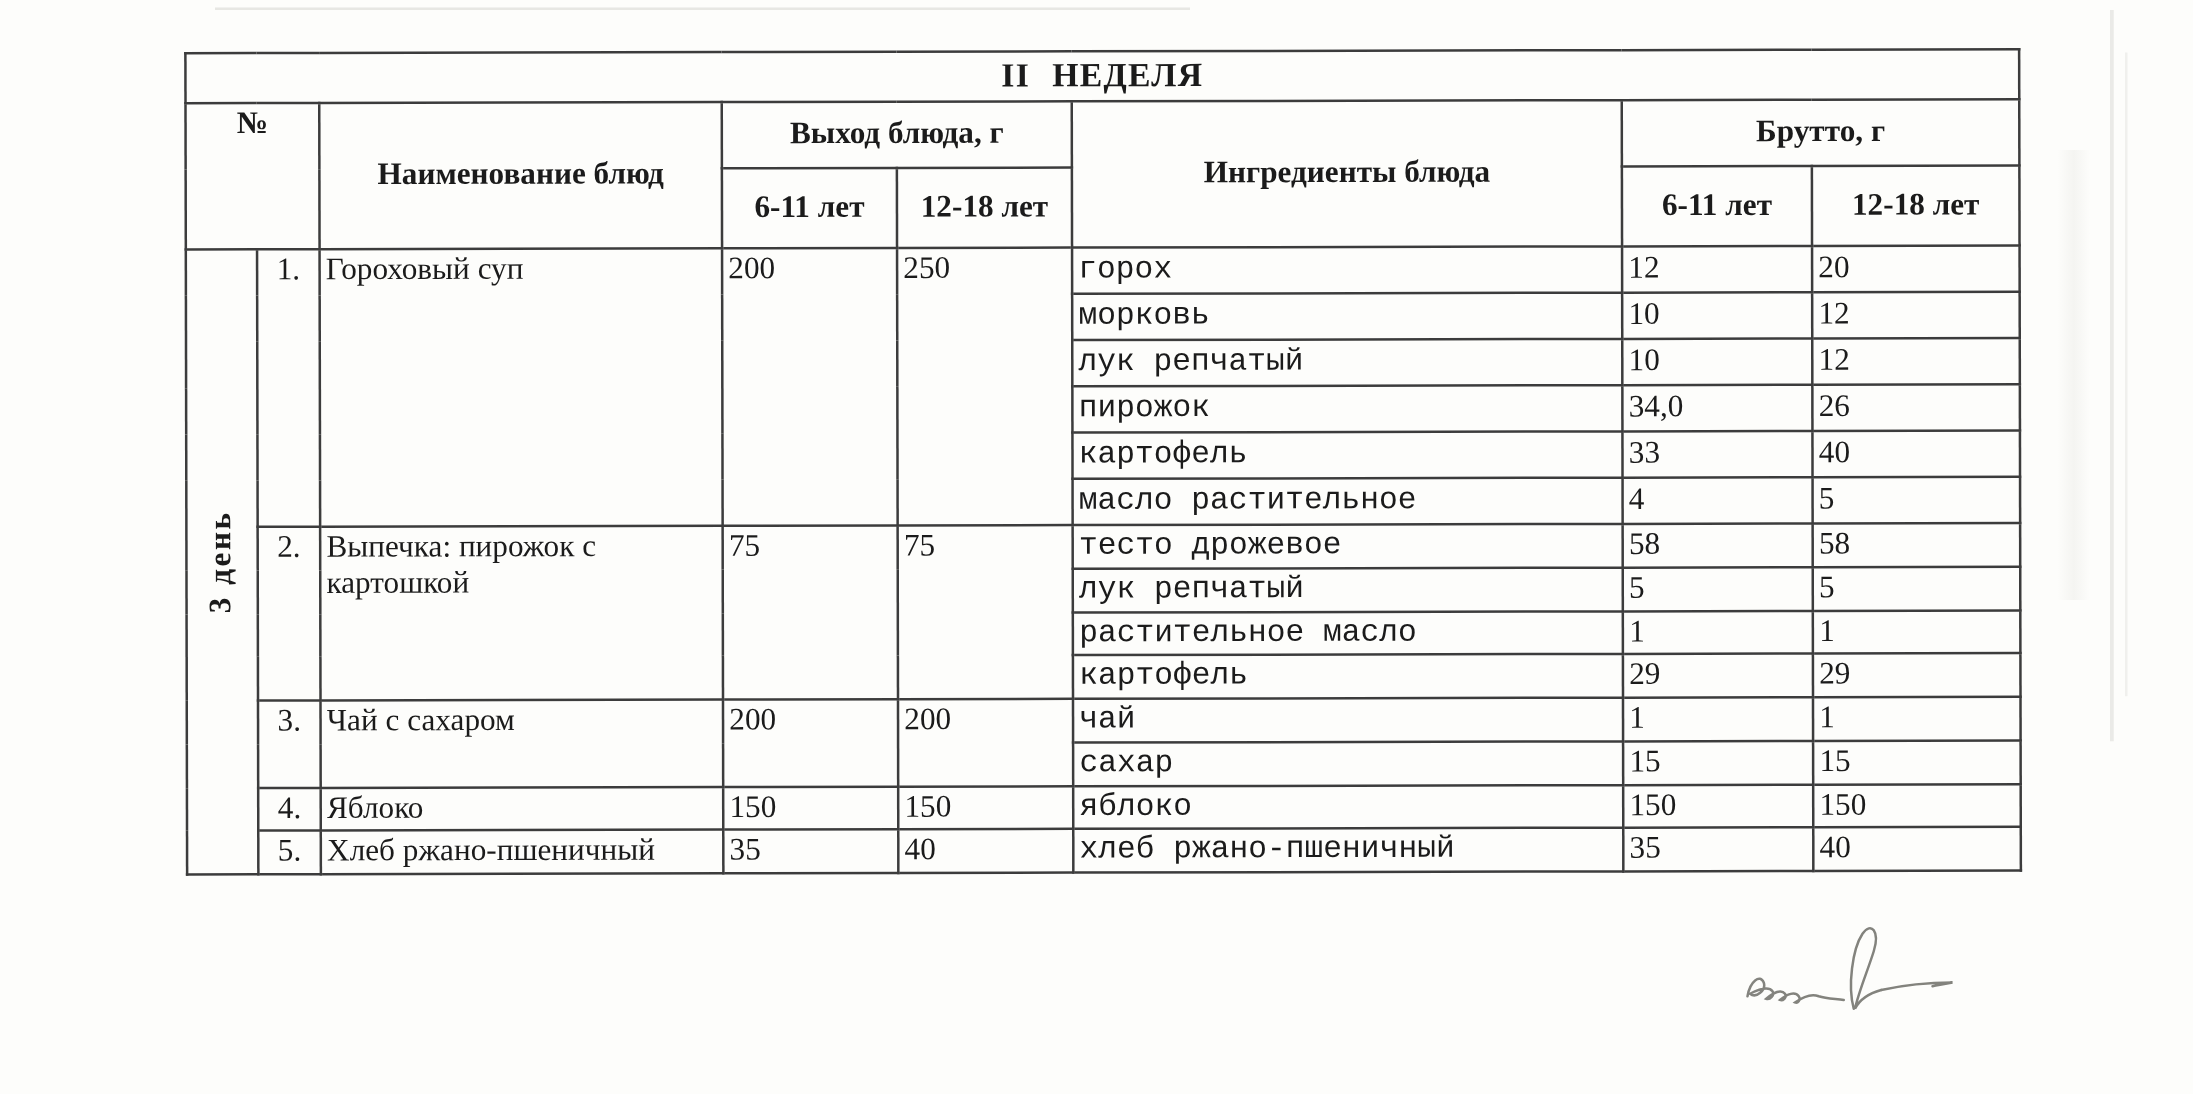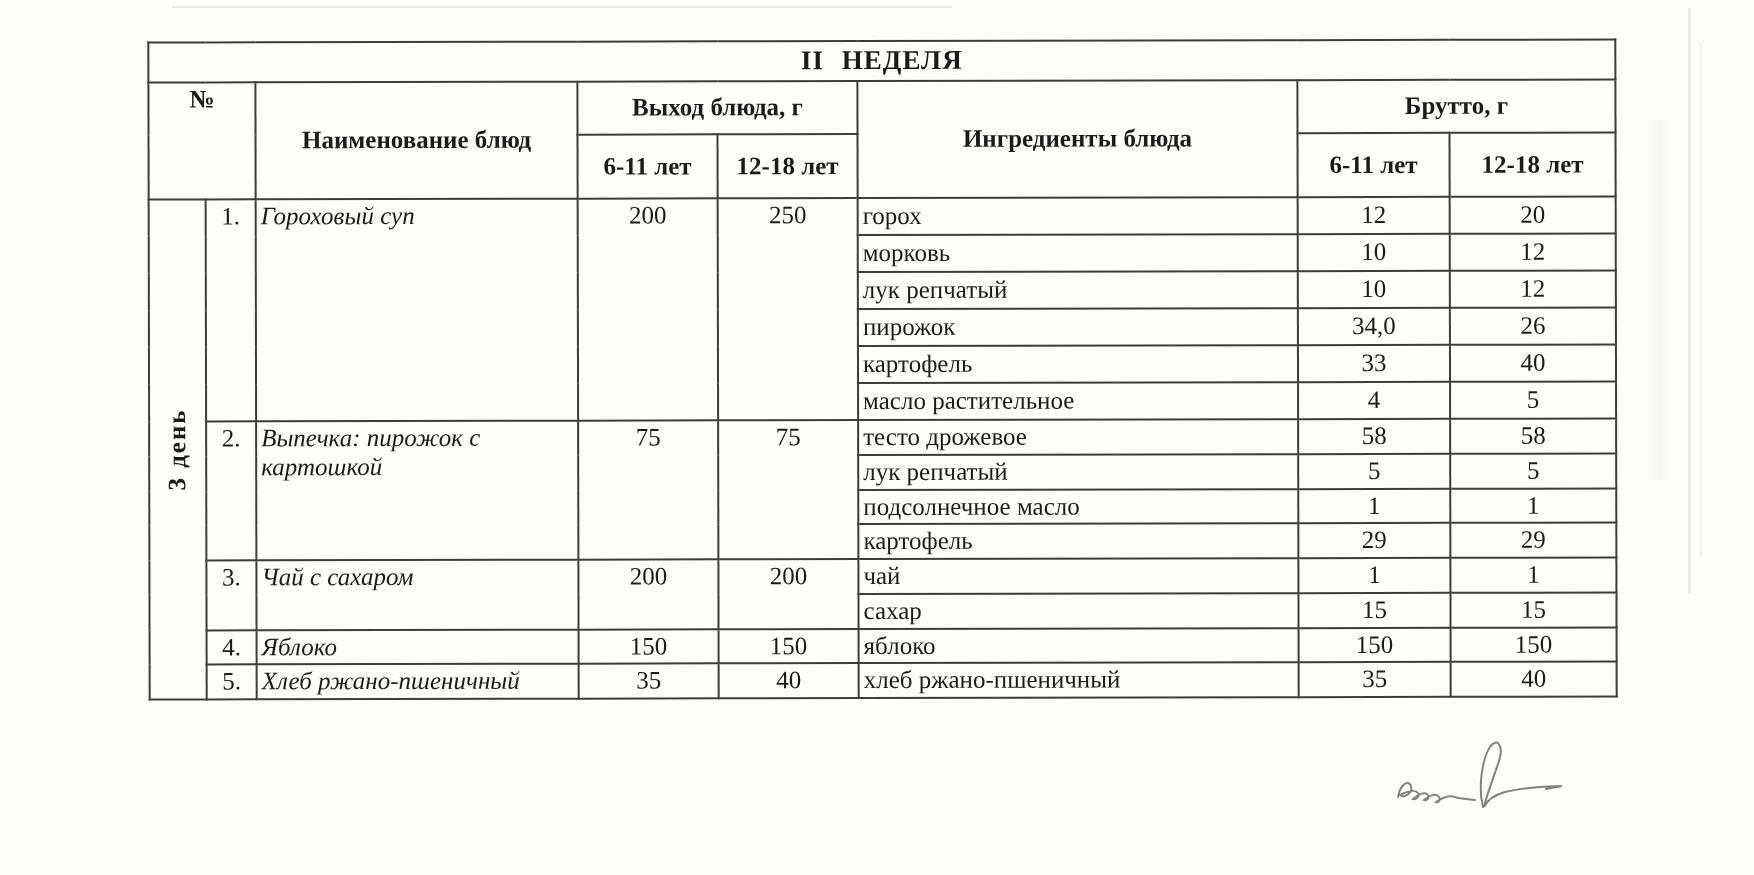--- a/index.html
+++ b/index.html
@@ -32,24 +32,24 @@
   th.title-cell{
     font-size:27px;font-weight:700;
     text-align:center;
     word-spacing:10px;
     height:34px;
     letter-spacing:1px;
   }
   th.hdr{font-size:25px;font-weight:700;text-align:center;}
   th.hdr-num{vertical-align:top;padding-top:10px;}
   td.cell-num{text-align:center;}
-  td.cell-name{text-align:left;padding-left:10px;padding-right:8px;font-style:italic;}
-  td.cell-val{text-align:center;border-radius:30px;}
+  td.cell-name{text-align:left;padding-left:10px;padding-right:8px;}
+  td.cell-val{text-align:left;}
   td.grp{vertical-align:top;padding-top:3px;}
-  td.cell-ingr{text-align:left;padding-left:12px;}
+  td.cell-ingr{text-align:left;padding-left:12px;font-family:Liberation Mono, monospace;}
   td.day-cell{width:57px;}
   .day-vert{
     writing-mode:vertical-rl;
     transform:rotate(180deg);
     margin:0 auto;
     font-weight:700;
     font-size:25px;
     letter-spacing:2px;
     white-space:nowrap;
   }
@@ -158,21 +158,21 @@
       <td class="cell-ingr">тесто дрожевое</td>
       <td class="cell-val">58</td>
       <td class="cell-val">58</td>
     </tr>
     <tr class="rh-b">
       <td class="cell-ingr">лук репчатый</td>
       <td class="cell-val">5</td>
       <td class="cell-val">5</td>
     </tr>
     <tr class="rh-b">
-      <td class="cell-ingr">подсолнечное масло</td>
+      <td class="cell-ingr">растительное масло</td>
       <td class="cell-val">1</td>
       <td class="cell-val">1</td>
     </tr>
     <tr class="rh-b">
       <td class="cell-ingr">картофель</td>
       <td class="cell-val">29</td>
       <td class="cell-val">29</td>
     </tr>
 
     <tr class="rh-c">

